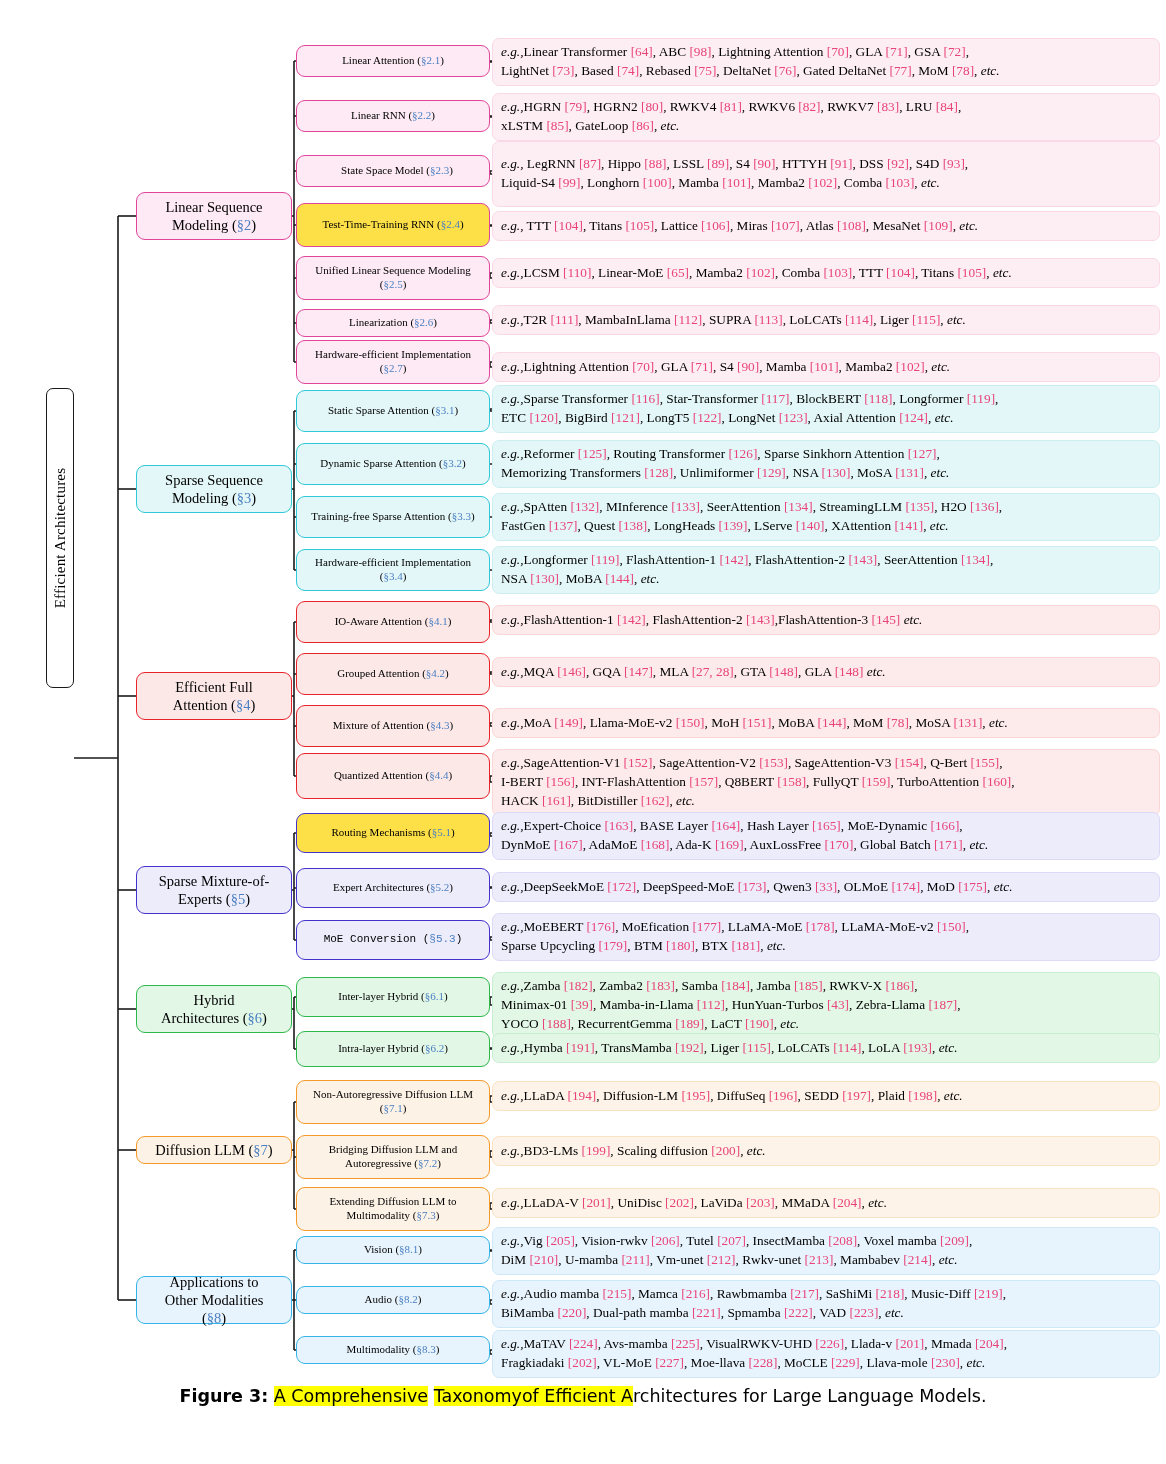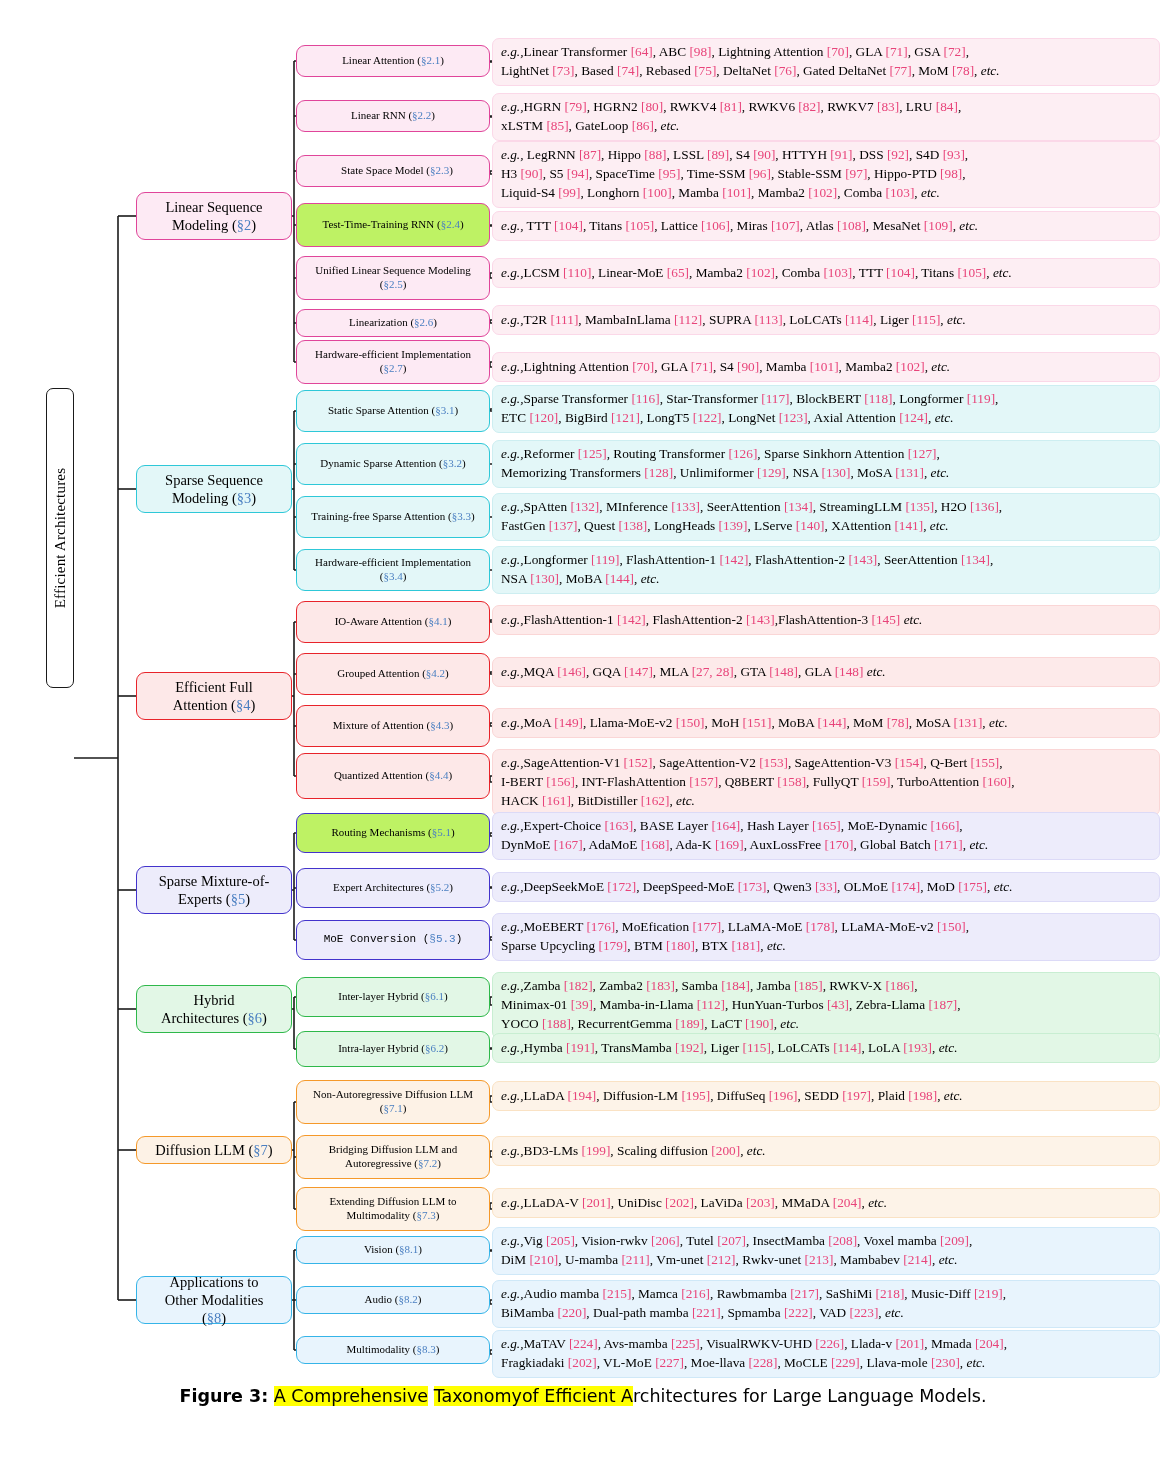--- a/index.html
+++ b/index.html
@@ -283,21 +283,21 @@
   <div id="subs">
       <div class="sub-box" style="top: 45px; height: 32px; border-color: rgb(224, 69, 154); background: rgb(253, 234, 244);">
         <span>Linear Attention (<span class="sec">§2.1</span>)</span>
       </div>
       <div class="sub-box" style="top: 100px; height: 32px; border-color: rgb(224, 69, 154); background: rgb(253, 234, 244);">
         <span>Linear RNN (<span class="sec">§2.2</span>)</span>
       </div>
       <div class="sub-box" style="top: 155px; height: 32px; border-color: rgb(224, 69, 154); background: rgb(253, 234, 244); padding-left: 13px;">
         <span>State Space Model (<span class="sec">§2.3</span>)</span>
       </div>
-      <div class="sub-box" style="top: 203px; height: 44px; border-color: rgb(224, 69, 154); background: #bef264;">
+      <div class="sub-box" style="top: 203px; height: 44px; border-color: rgb(224, 69, 154); background: #fde047;">
         <span>Test-Time-Training RNN (<span class="sec">§2.4</span>)</span>
       </div>
       <div class="sub-box" style="top: 256px; height: 44px; border-color: rgb(224, 69, 154); background: rgb(253, 234, 244);">
         <span>Unified Linear Sequence Modeling (<span class="sec">§2.5</span>)</span>
       </div>
       <div class="sub-box" style="top: 309px; height: 28px; border-color: rgb(224, 69, 154); background: rgb(253, 234, 244);">
         <span>Linearization (<span class="sec">§2.6</span>)</span>
       </div>
       <div class="sub-box" style="top: 340px; height: 44px; border-color: rgb(224, 69, 154); background: rgb(253, 234, 244);">
         <span>Hardware-efficient Implementation (<span class="sec">§2.7</span>)</span>
@@ -319,21 +319,21 @@
       </div>
       <div class="sub-box" style="top: 653px; height: 42px; border-color: rgb(232, 35, 42); background: rgb(253, 232, 232);">
         <span>Grouped Attention (<span class="sec">§4.2</span>)</span>
       </div>
       <div class="sub-box" style="top: 705px; height: 42px; border-color: rgb(232, 35, 42); background: rgb(253, 232, 232);">
         <span>Mixture of Attention (<span class="sec">§4.3</span>)</span>
       </div>
       <div class="sub-box" style="top: 753px; height: 46px; border-color: rgb(232, 35, 42); background: rgb(253, 232, 232);">
         <span>Quantized Attention (<span class="sec">§4.4</span>)</span>
       </div>
-      <div class="sub-box" style="top: 813px; height: 40px; border-color: rgb(67, 51, 204); background: #bef264;">
+      <div class="sub-box" style="top: 813px; height: 40px; border-color: rgb(67, 51, 204); background: #fde047;">
         <span>Routing Mechanisms (<span class="sec">§5.1</span>)</span>
       </div>
       <div class="sub-box" style="top: 868px; height: 40px; border-color: rgb(67, 51, 204); background: rgb(237, 236, 251);">
         <span>Expert Architectures (<span class="sec">§5.2</span>)</span>
       </div>
       <div class="sub-box" style="top: 920px; height: 40px; border-color: rgb(67, 51, 204); background: rgb(237, 236, 251); font-family: Liberation Mono, monospace;">
         <span>MoE Conversion (<span class="sec">§5.3</span>)</span>
       </div>
       <div class="sub-box" style="top: 977px; height: 40px; border-color: rgb(46, 184, 74); background: rgb(226, 247, 230);">
         <span>Inter-layer Hybrid (<span class="sec">§6.1</span>)</span>
@@ -364,21 +364,20 @@
       <div class="leaf-box" style="top: 38px; min-height: 48px; border-color: rgb(251, 216, 232); background: rgb(253, 238, 243);">
         <div class="ln"><span class="eg">e.g.,</span>Linear Transformer <span class="ref">[64]</span>, ABC <span class="ref">[98]</span>, Lightning Attention <span class="ref">[70]</span>, GLA <span class="ref">[71]</span>, GSA <span class="ref">[72]</span>,</div>
         <div class="ln">LightNet <span class="ref">[73]</span>, Based <span class="ref">[74]</span>, Rebased <span class="ref">[75]</span>, DeltaNet <span class="ref">[76]</span>, Gated DeltaNet <span class="ref">[77]</span>, MoM <span class="ref">[78]</span>, <span class="eg">etc.</span></div>
       </div>
       <div class="leaf-box" style="top: 93px; min-height: 48px; border-color: rgb(251, 216, 232); background: rgb(253, 238, 243);">
         <div class="ln"><span class="eg">e.g.,</span>HGRN <span class="ref">[79]</span>, HGRN2 <span class="ref">[80]</span>, RWKV4 <span class="ref">[81]</span>, RWKV6 <span class="ref">[82]</span>, RWKV7 <span class="ref">[83]</span>, LRU <span class="ref">[84]</span>,</div>
         <div class="ln">xLSTM <span class="ref">[85]</span>, GateLoop <span class="ref">[86]</span>, <span class="eg">etc.</span></div>
       </div>
       <div class="leaf-box" style="top: 141px; min-height: 66px; border-color: rgb(251, 216, 232); background: rgb(253, 238, 243);">
         <div class="ln"><span class="eg">e.g.,</span> LegRNN <span class="ref">[87]</span>, Hippo <span class="ref">[88]</span>, LSSL <span class="ref">[89]</span>, S4 <span class="ref">[90]</span>, HTTYH <span class="ref">[91]</span>, DSS <span class="ref">[92]</span>, S4D <span class="ref">[93]</span>,</div>
-        <div class="ln">H3 <span class="ref">[90]</span>, S5 <span class="ref">[94]</span>, SpaceTime <span class="ref">[95]</span>, Time-SSM <span class="ref">[96]</span>, Stable-SSM <span class="ref">[97]</span>, Hippo-PTD <span class="ref">[98]</span>,</div>
         <div class="ln">Liquid-S4 <span class="ref">[99]</span>, Longhorn <span class="ref">[100]</span>, Mamba <span class="ref">[101]</span>, Mamba2 <span class="ref">[102]</span>, Comba <span class="ref">[103]</span>, <span class="eg">etc.</span></div>
       </div>
       <div class="leaf-box" style="top: 211px; min-height: 30px; border-color: rgb(251, 216, 232); background: rgb(253, 238, 243);">
         <div class="ln"><span class="eg">e.g.,</span> TTT <span class="ref">[104]</span>, Titans <span class="ref">[105]</span>, Lattice <span class="ref">[106]</span>, Miras <span class="ref">[107]</span>, Atlas <span class="ref">[108]</span>, MesaNet <span class="ref">[109]</span>, <span class="eg">etc.</span></div>
       </div>
       <div class="leaf-box" style="top: 258px; min-height: 30px; border-color: rgb(251, 216, 232); background: rgb(253, 238, 243);">
         <div class="ln"><span class="eg">e.g.,</span>LCSM <span class="ref">[110]</span>, Linear-MoE <span class="ref">[65]</span>, Mamba2 <span class="ref">[102]</span>, Comba <span class="ref">[103]</span>, TTT <span class="ref">[104]</span>, Titans <span class="ref">[105]</span>, <span class="eg">etc.</span></div>
       </div>
       <div class="leaf-box" style="top: 305px; min-height: 30px; border-color: rgb(251, 216, 232); background: rgb(253, 238, 243);">
         <div class="ln"><span class="eg">e.g.,</span>T2R <span class="ref">[111]</span>, MambaInLlama <span class="ref">[112]</span>, SUPRA <span class="ref">[113]</span>, LoLCATs <span class="ref">[114]</span>, Liger <span class="ref">[115]</span>, <span class="eg">etc.</span></div>

